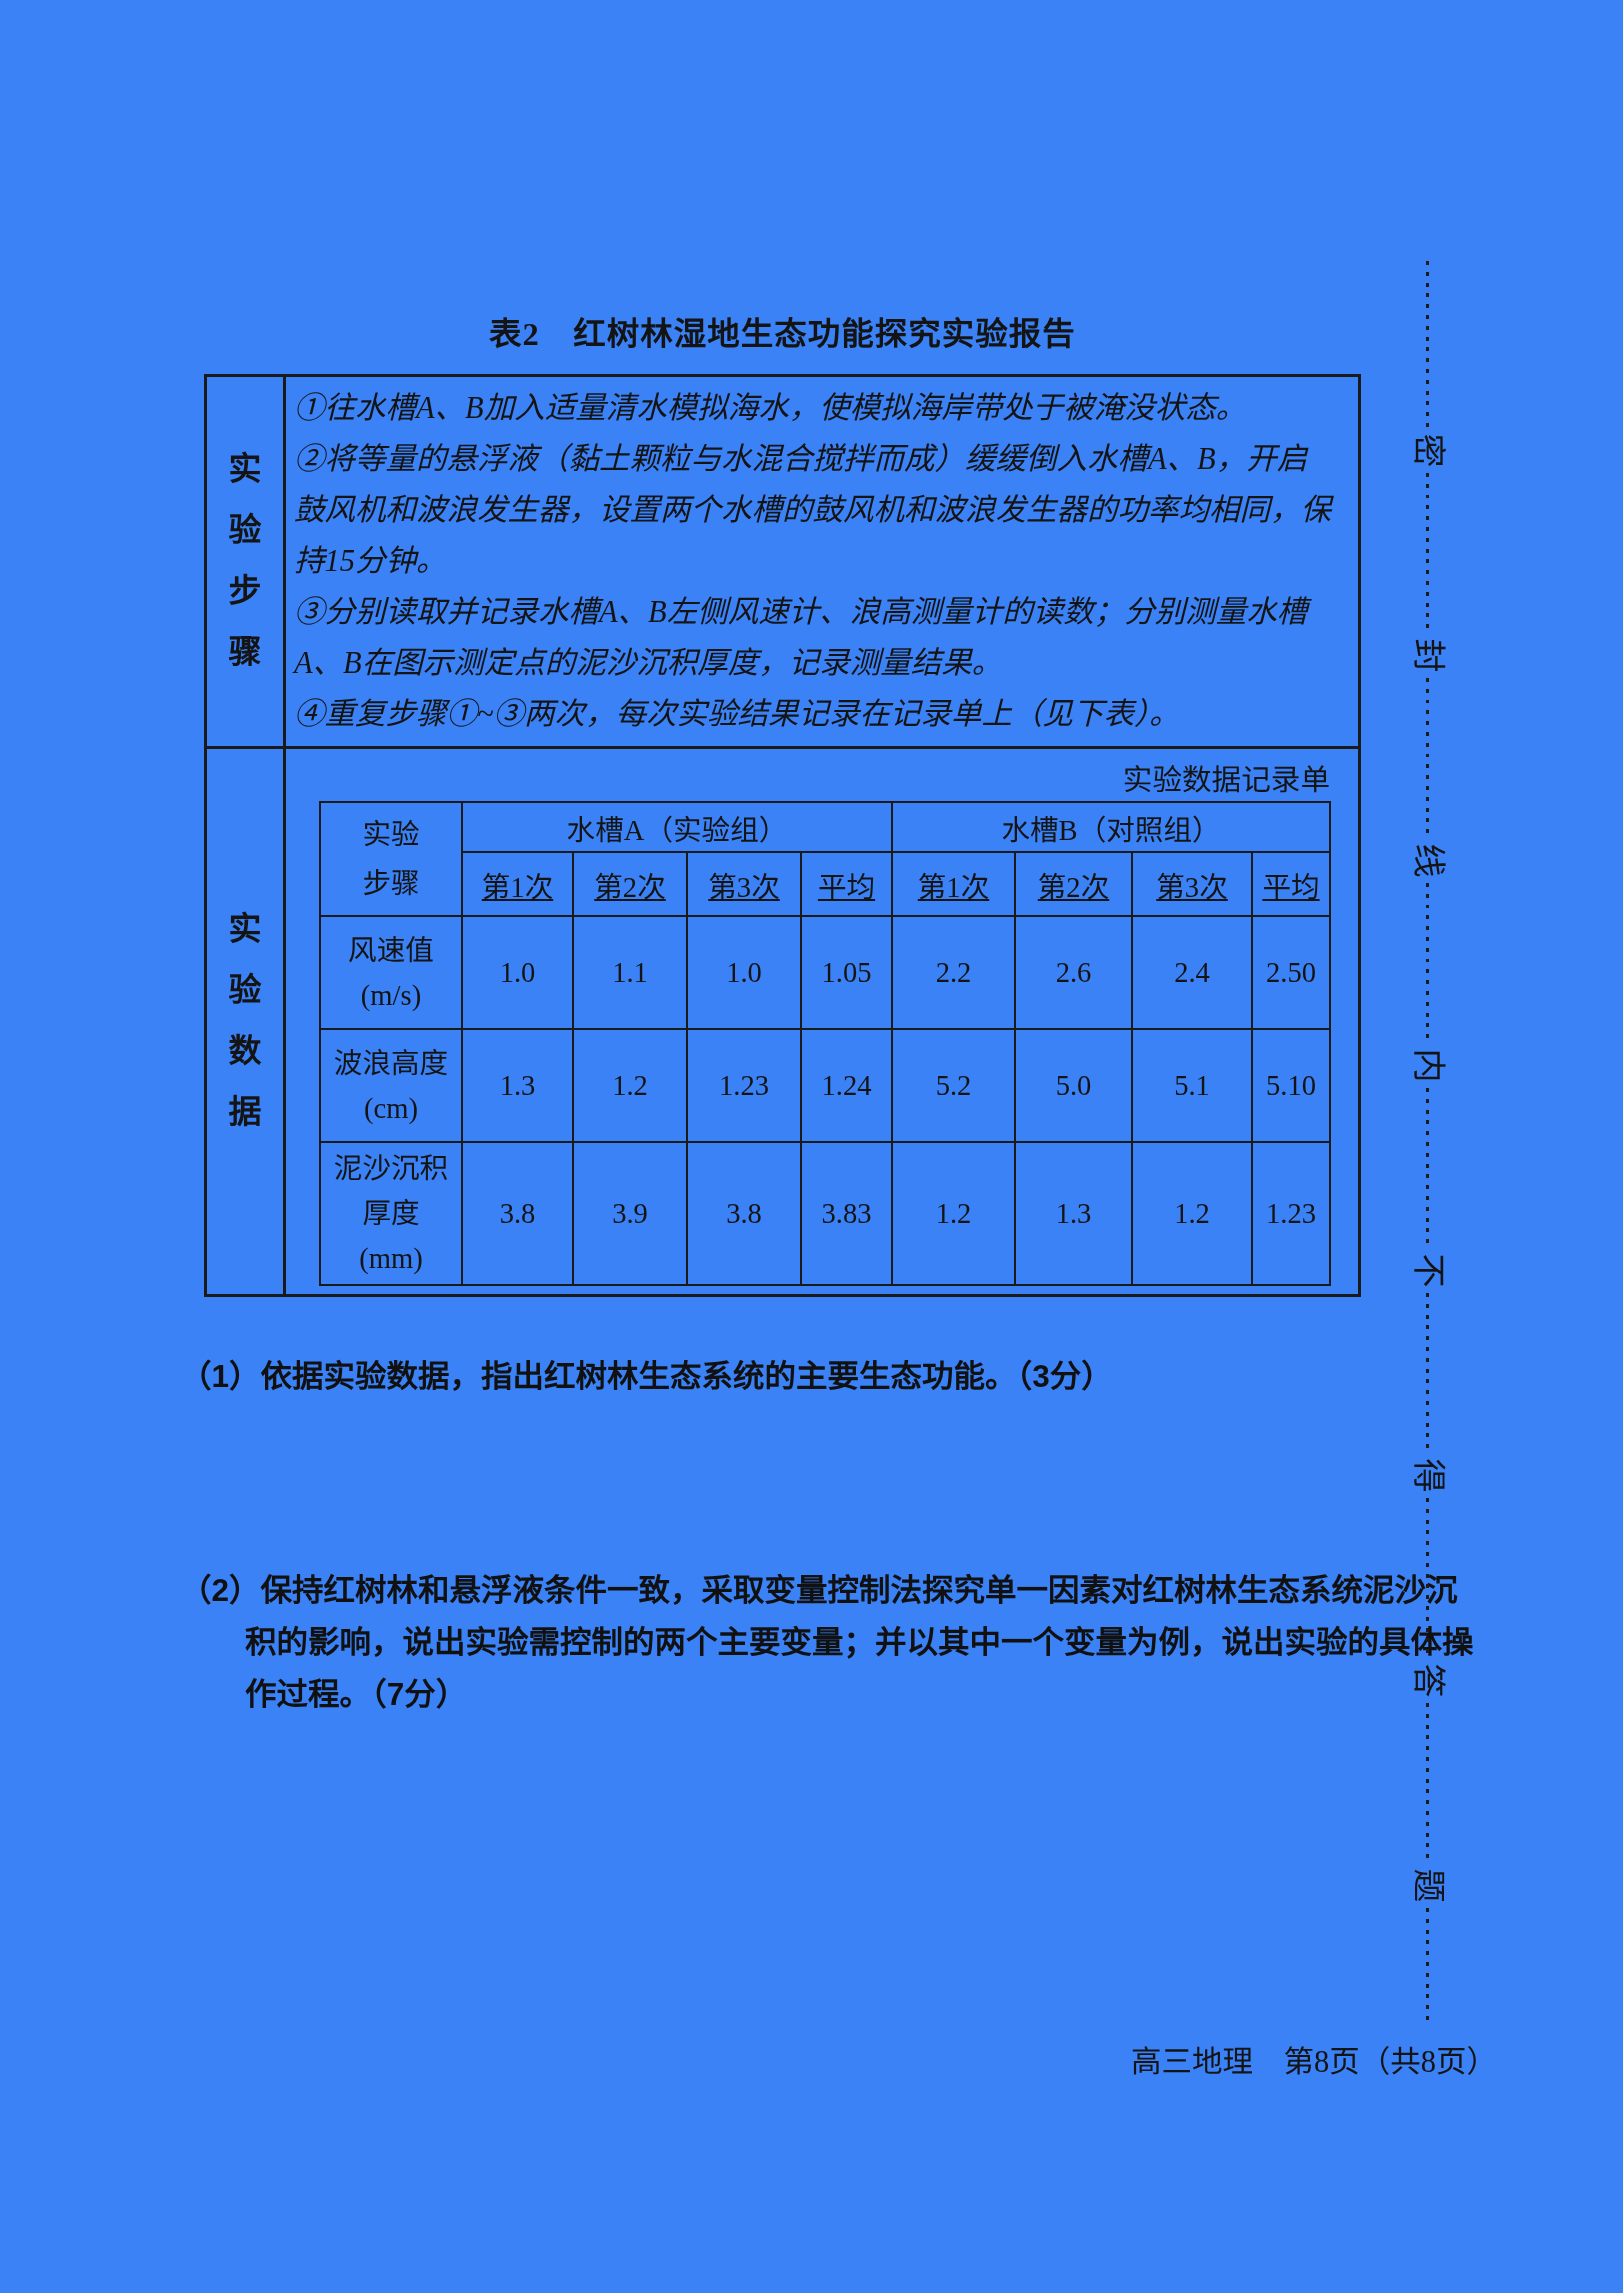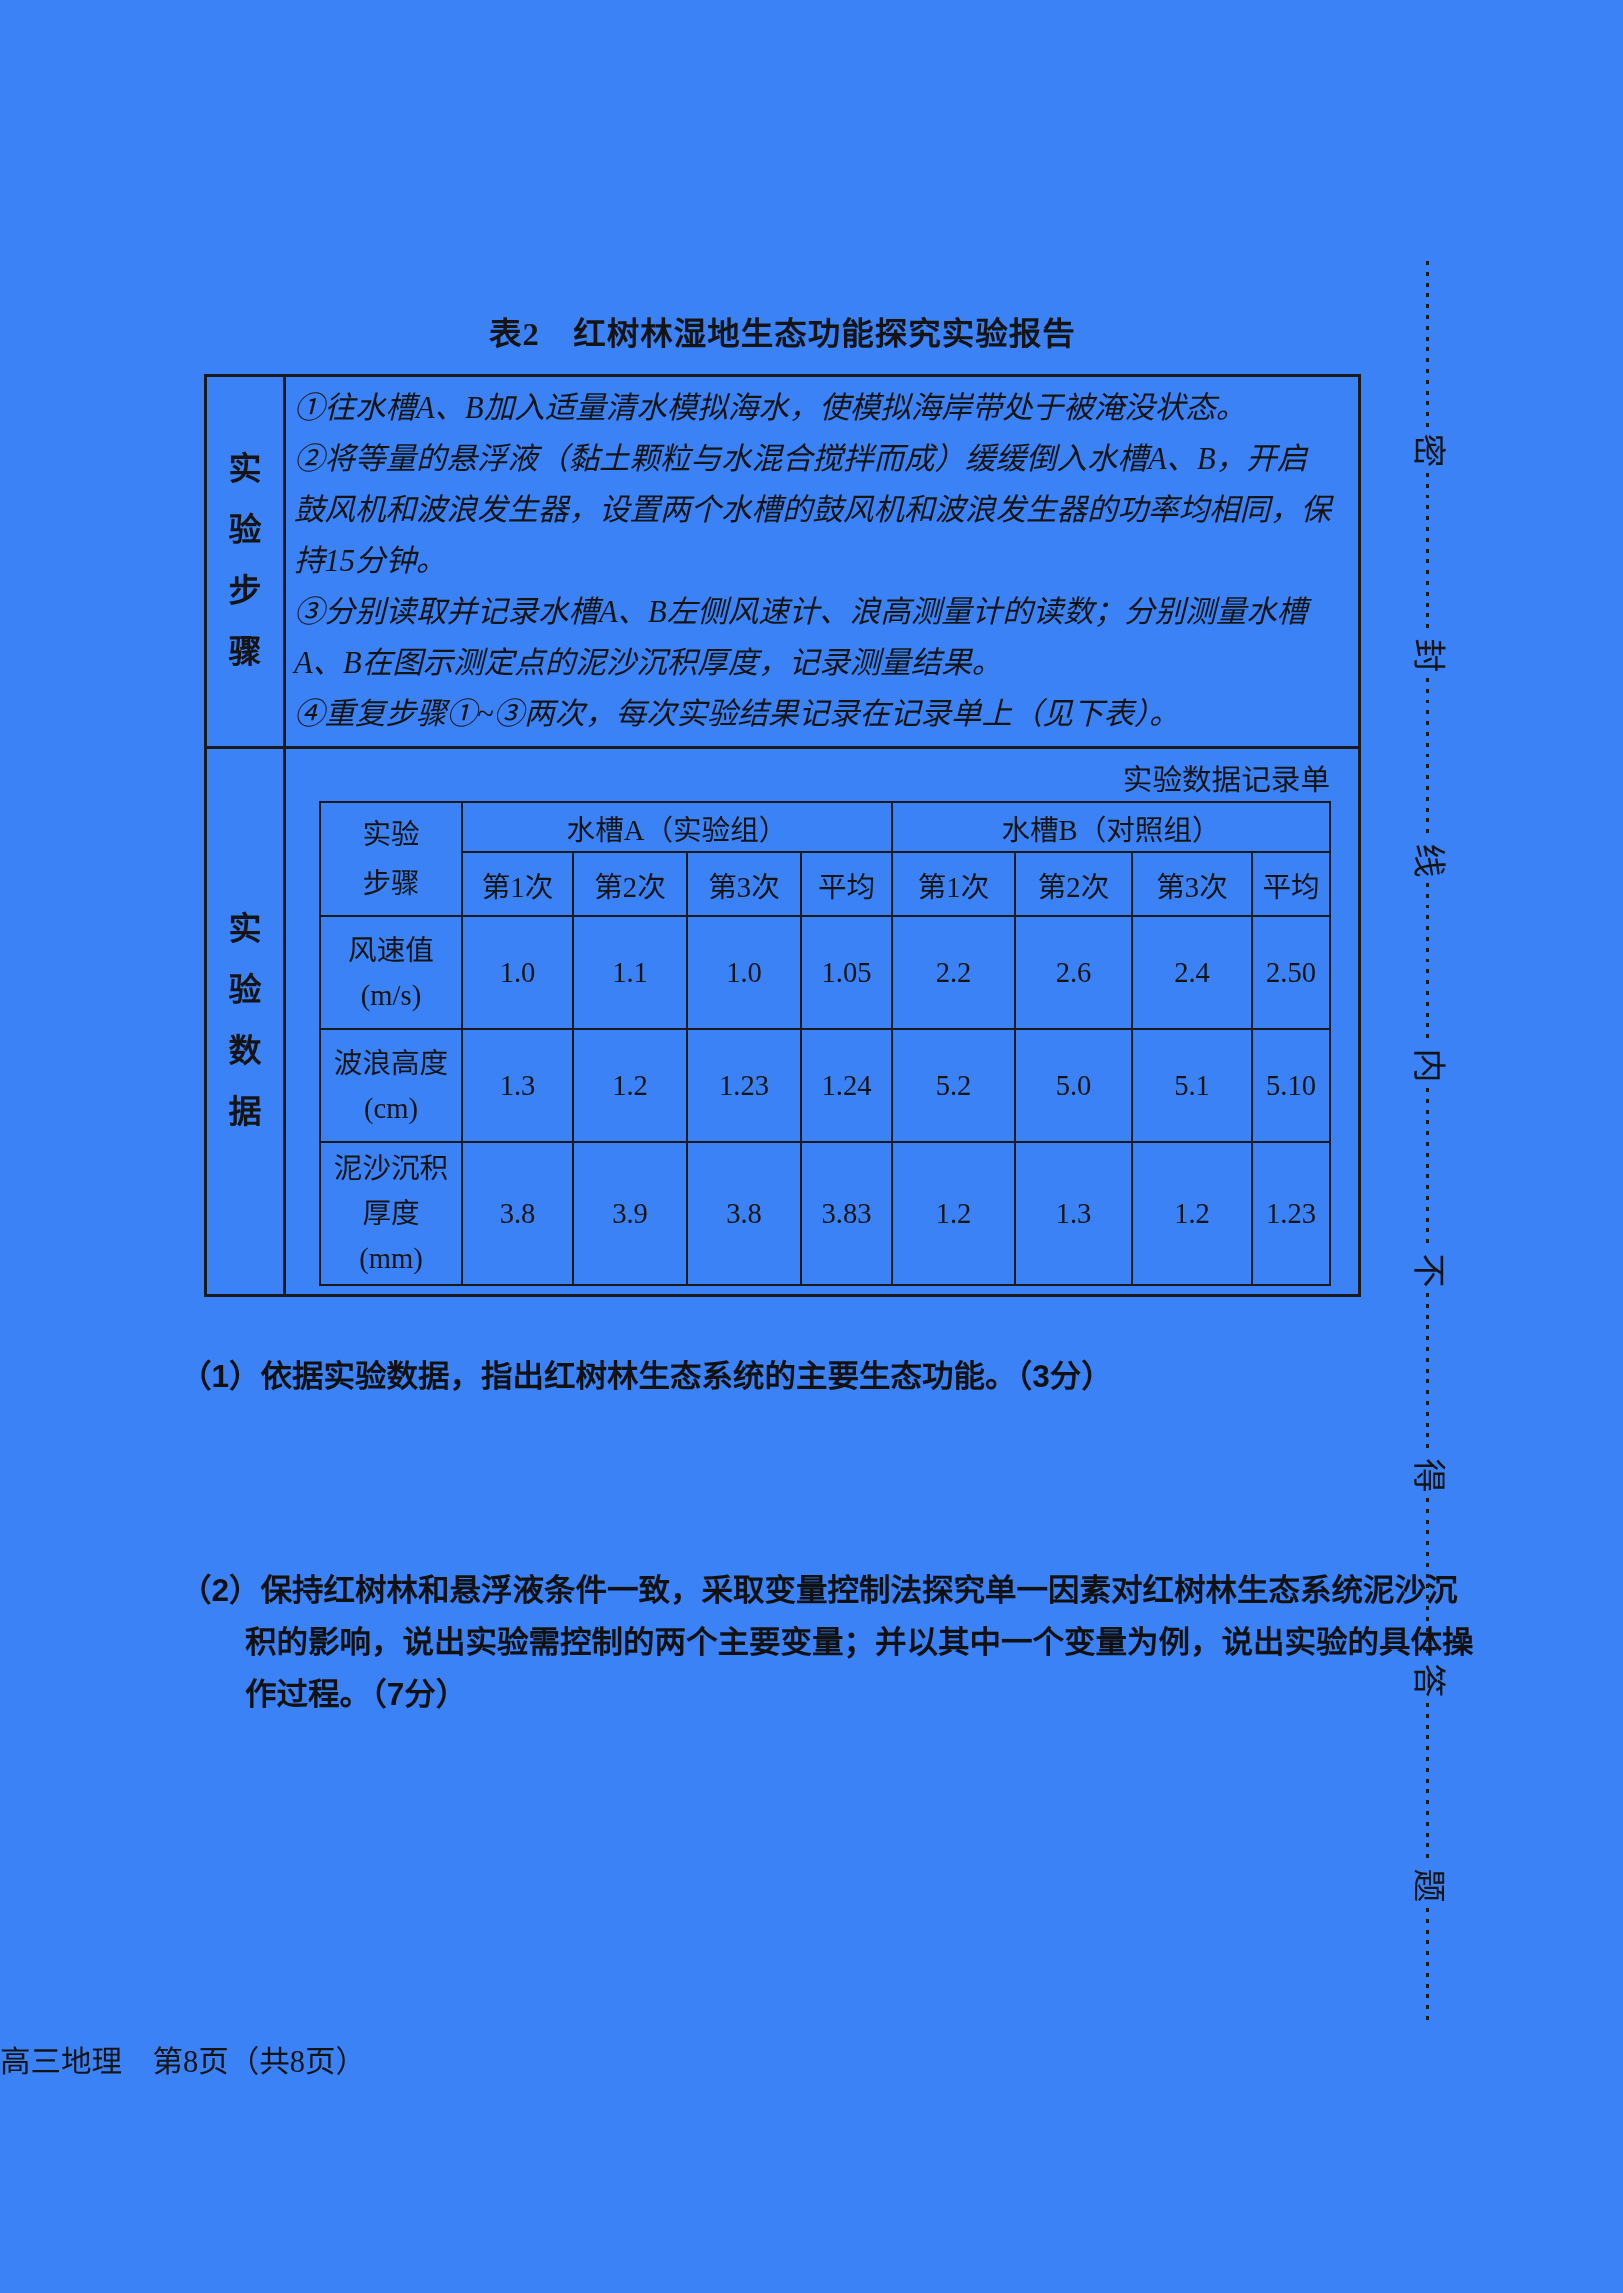--- a/index.html
+++ b/index.html
@@ -66,21 +66,21 @@
   table.record {
     border-collapse: collapse;
     table-layout: fixed;
     margin: 2px 0 0 33px;
     border: 1px solid #b91c1c;
     font-size: 28.6px;
     text-align: center;
   }
   table.record td { border: 2px solid #1a1a1a; padding: 0 3.9px; }
   tr.hr1 { height: 50px; }
-  tr.hr2 { height: 64px; }
+  tr.hr2 { height: 64px; text-decoration: underline; }
   tr.dr1 { height: 113px; }
   tr.dr2 { height: 113px; }
   tr.dr3 { height: 143px; }
   td.corner div { line-height: 49px; }
   td.rlabel div { line-height: 45px; }
 
   
   .q {
     position: absolute;
     left: 180px;
@@ -92,21 +92,21 @@
   .q1 { top: 1353px; width: 1221px; line-height: 47px; }
   .q2 {
     top: 1564px; width: 1231px; line-height: 52px;
     padding-left: 65px; text-indent: -65px;
   }
 
   
   .footer {
     position: absolute;
     top: 2037px; left: 0; width: 1497px;
-    text-align: left;
+    text-align: right;
     font-size: 30.5px;
   }
 
   
   .seal {
     position: absolute;
     left: 1406px; top: 261px; width: 43px;
     display: flex;
     flex-direction: column;
     align-items: center;

